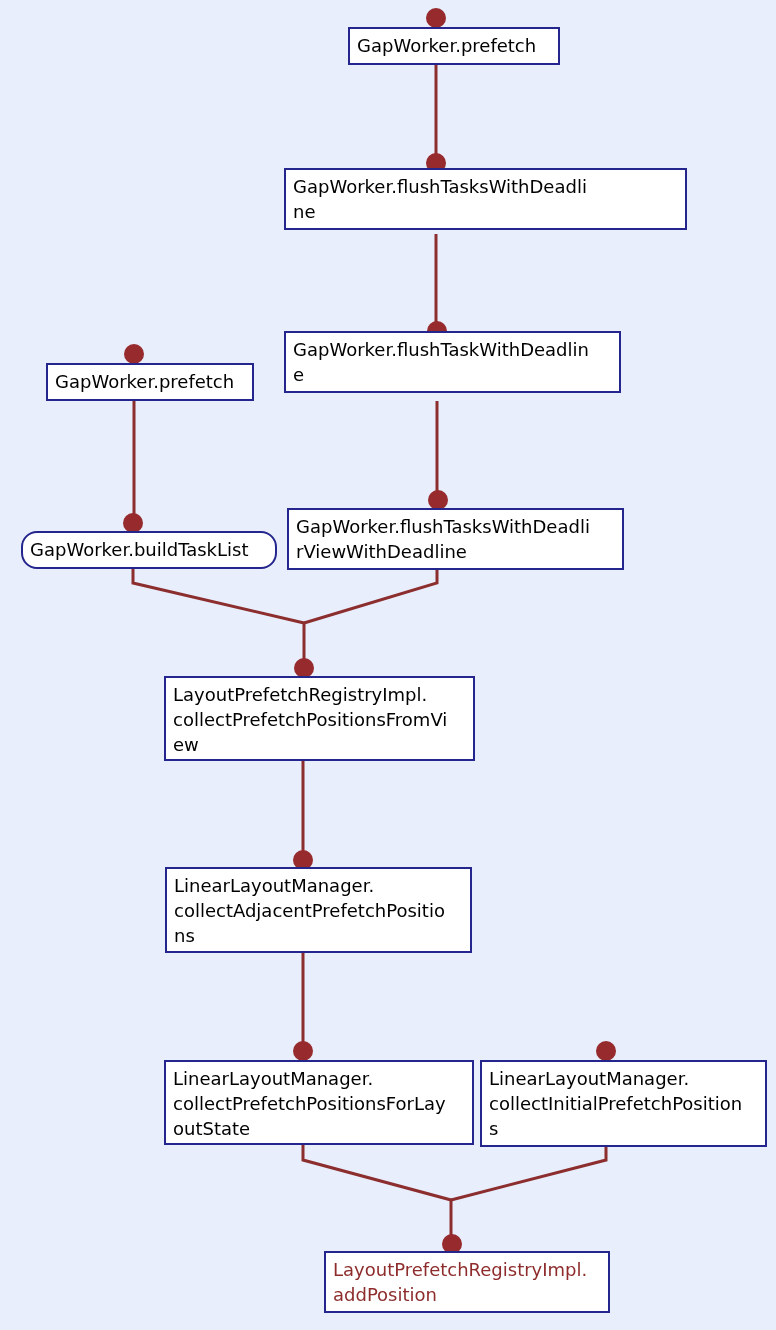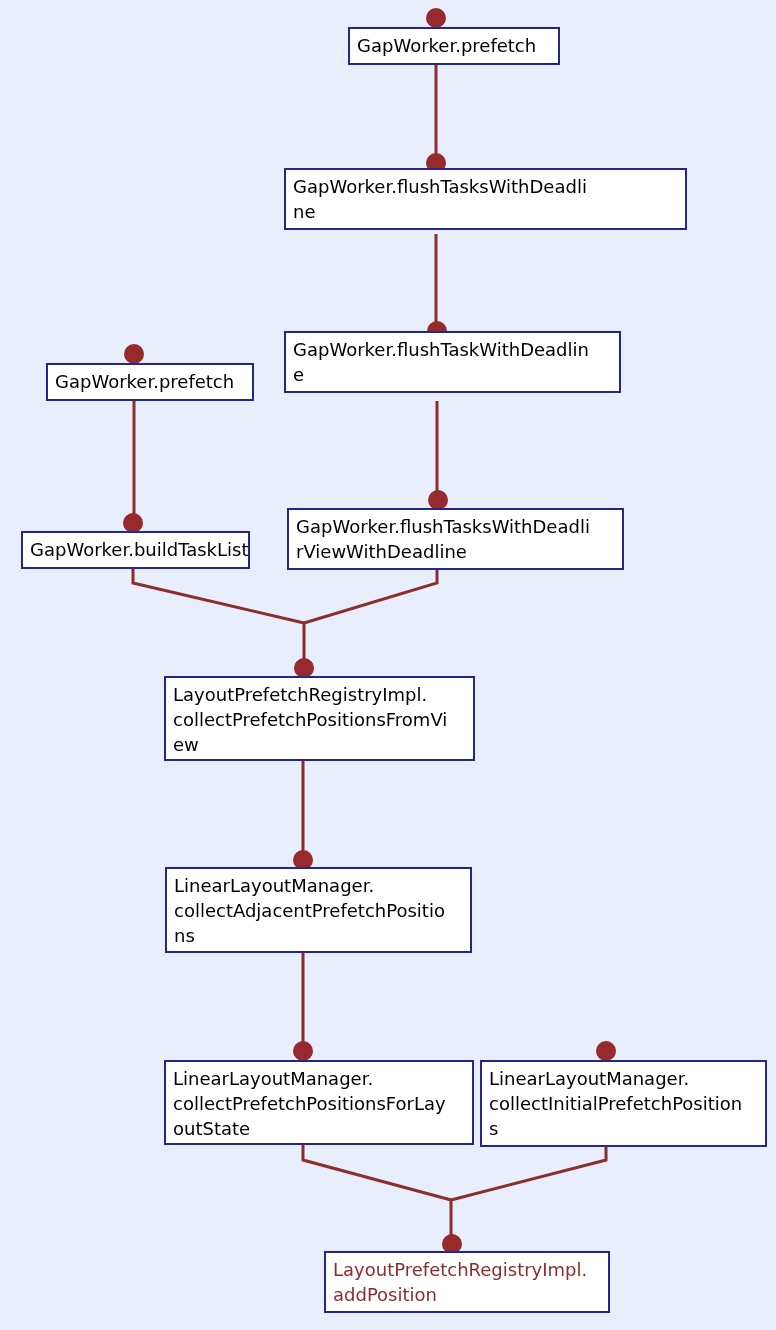--- a/index.html
+++ b/index.html
@@ -65,21 +65,21 @@
 <div class="node" style="left:334px;top:27px;width:212px;height:38px;">GapWorker.prefetch</div>
 
 <div class="node" style="left:270px;top:168px;width:403px;height:62px;">GapWorker.flushTasksWithDeadli
 ne</div>
 
 <div class="node" style="left:270px;top:331px;width:337px;height:62px;">GapWorker.flushTaskWithDeadlin
 e</div>
 
 <div class="node" style="left:32px;top:363px;width:208px;height:38px;">GapWorker.prefetch</div>
 
-<div class="node" style="left:7px;top:531px;width:229px;height:38px;">GapWorker.buildTaskList</div>
+<div class="node" style="left:7px;top:531px;width:256px;height:38px;border-radius:16px;">GapWorker.buildTaskList</div>
 
 <div class="node" style="left:273px;top:508px;width:337px;height:62px;">GapWorker.flushTasksWithDeadli
 rViewWithDeadline</div>
 
 <div class="node" style="left:150px;top:676px;width:311px;height:85px;">LayoutPrefetchRegistryImpl.
 collectPrefetchPositionsFromVi
 ew</div>
 
 <div class="node" style="left:151px;top:867px;width:307px;height:86px;">LinearLayoutManager.
 collectAdjacentPrefetchPositio

